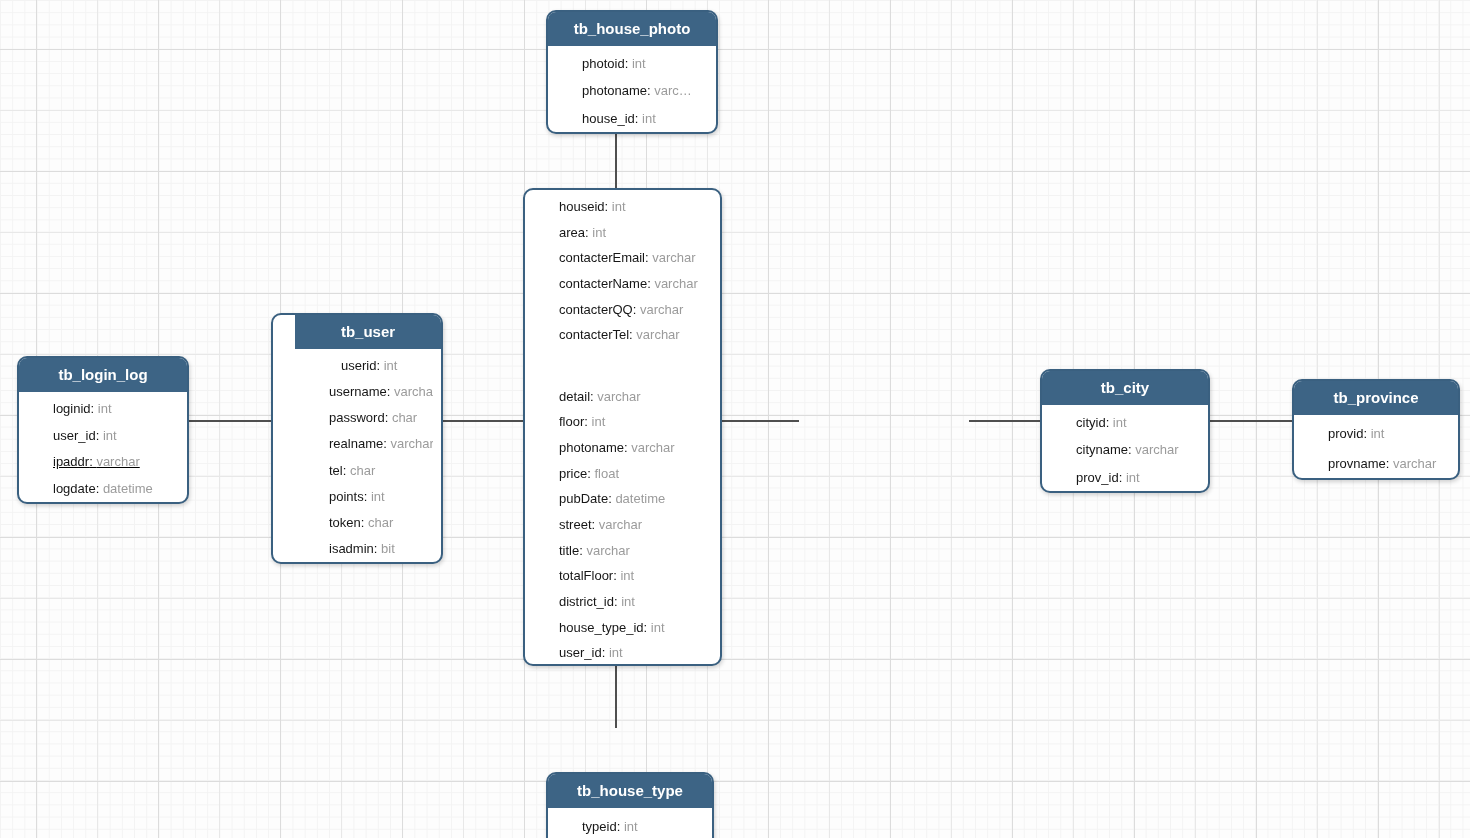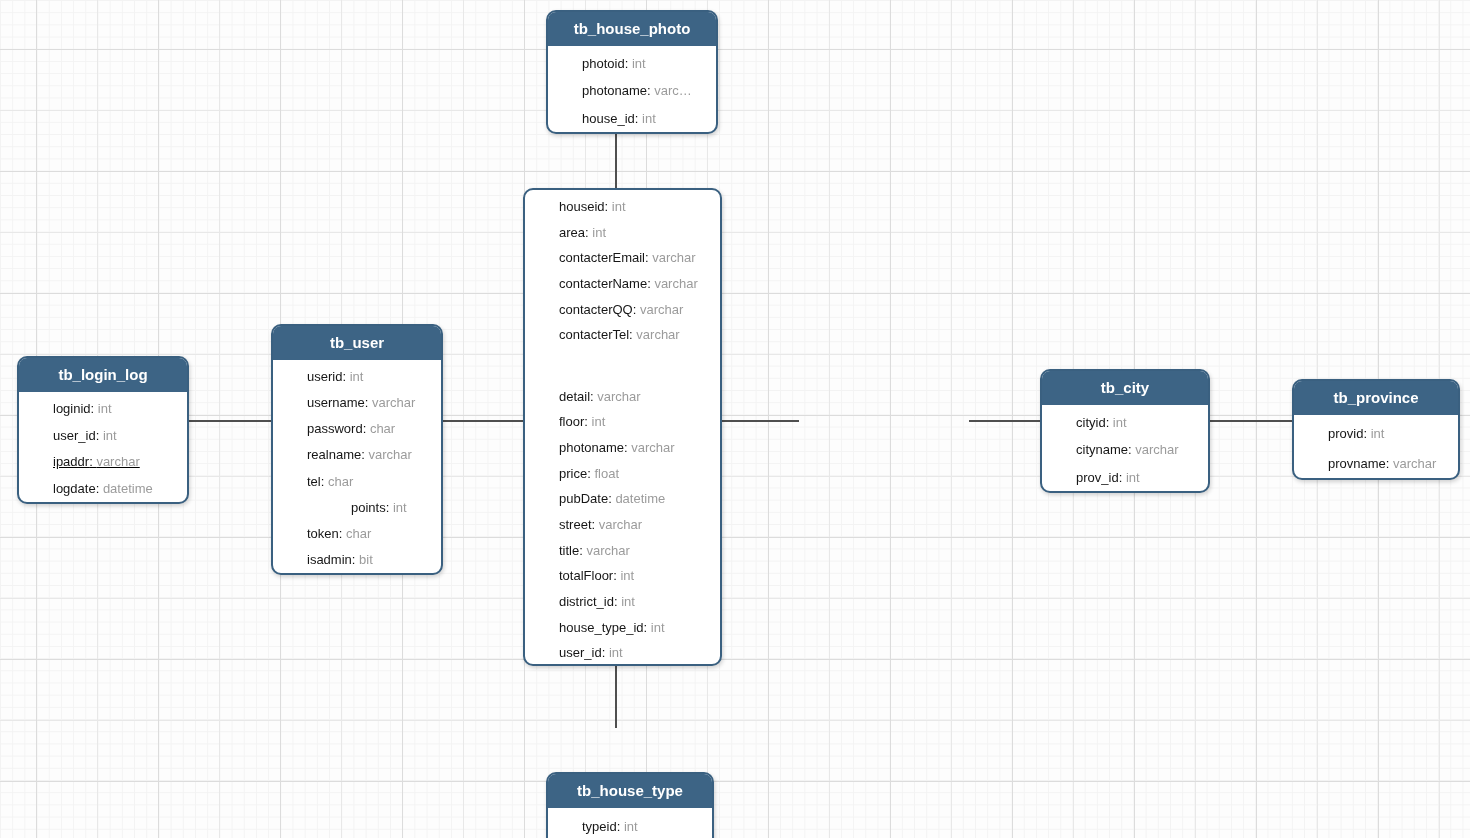--- a/index.html
+++ b/index.html
@@ -96,31 +96,31 @@
         <div class="field-row" style="height: 25.6471px; line-height: 25.6471px;"><span class="field-name">price</span><span class="field-sep">: </span><span class="field-type">float</span></div>
         <div class="field-row" style="height: 25.6471px; line-height: 25.6471px;"><span class="field-name">pubDate</span><span class="field-sep">: </span><span class="field-type">datetime</span></div>
         <div class="field-row" style="height: 25.6471px; line-height: 25.6471px;"><span class="field-name">street</span><span class="field-sep">: </span><span class="field-type">varchar</span></div>
         <div class="field-row" style="height: 25.6471px; line-height: 25.6471px;"><span class="field-name">title</span><span class="field-sep">: </span><span class="field-type">varchar</span></div>
         <div class="field-row" style="height: 25.6471px; line-height: 25.6471px;"><span class="field-name">totalFloor</span><span class="field-sep">: </span><span class="field-type">int</span></div>
         <div class="field-row" style="height: 25.6471px; line-height: 25.6471px;"><span class="field-name">district_id</span><span class="field-sep">: </span><span class="field-type">int</span></div>
         <div class="field-row" style="height: 25.6471px; line-height: 25.6471px;"><span class="field-name">house_type_id</span><span class="field-sep">: </span><span class="field-type">int</span></div>
         <div class="field-row" style="height: 25.6471px; line-height: 25.6471px;"><span class="field-name">user_id</span><span class="field-sep">: </span><span class="field-type">int</span></div>
       </div>
   </div>
-    <div class="entity-table" style="left: 271px; top: 324px; width: 172px; height: 251px;">
+    <div class="entity-table" style="left: 271px; top: 313px; width: 172px; height: 251px; padding-left: 22px;">
     <div class="table-header">
       <span class="table-title">tb_user</span>
     </div>
     <div class="table-body">
-        <div class="field-row" style="height: 26.125px; line-height: 26.125px;"><span class="field-name">userid</span><span class="field-sep">: </span><span class="field-type">int</span></div>
+        <div class="field-row" style="height: 26.125px; line-height: 26.125px; margin-left: 12px;"><span class="field-name">userid</span><span class="field-sep">: </span><span class="field-type">int</span></div>
         <div class="field-row" style="height: 26.125px; line-height: 26.125px;"><span class="field-name">username</span><span class="field-sep">: </span><span class="field-type">varchar</span></div>
         <div class="field-row" style="height: 26.125px; line-height: 26.125px;"><span class="field-name">password</span><span class="field-sep">: </span><span class="field-type">char</span></div>
         <div class="field-row" style="height: 26.125px; line-height: 26.125px;"><span class="field-name">realname</span><span class="field-sep">: </span><span class="field-type">varchar</span></div>
         <div class="field-row" style="height: 26.125px; line-height: 26.125px;"><span class="field-name">tel</span><span class="field-sep">: </span><span class="field-type">char</span></div>
-        <div class="field-row" style="height: 26.125px; line-height: 26.125px; margin-left: 44px;"><span class="field-name">points</span><span class="field-sep">: </span><span class="field-type">int</span></div>
+        <div class="field-row" style="height: 26.125px; line-height: 26.125px;"><span class="field-name">points</span><span class="field-sep">: </span><span class="field-type">int</span></div>
         <div class="field-row" style="height: 26.125px; line-height: 26.125px;"><span class="field-name">token</span><span class="field-sep">: </span><span class="field-type">char</span></div>
         <div class="field-row" style="height: 26.125px; line-height: 26.125px;"><span class="field-name">isadmin</span><span class="field-sep">: </span><span class="field-type">bit</span></div>
       </div>
   </div>
     <div class="entity-table" style="left: 17px; top: 356px; width: 172px; height: 148px;">
     <div class="table-header">
       <span class="table-title">tb_login_log</span>
     </div>
     <div class="table-body">
         <div class="field-row" style="height: 26.5px; line-height: 26.5px;"><span class="field-name">loginid</span><span class="field-sep">: </span><span class="field-type">int</span></div>

